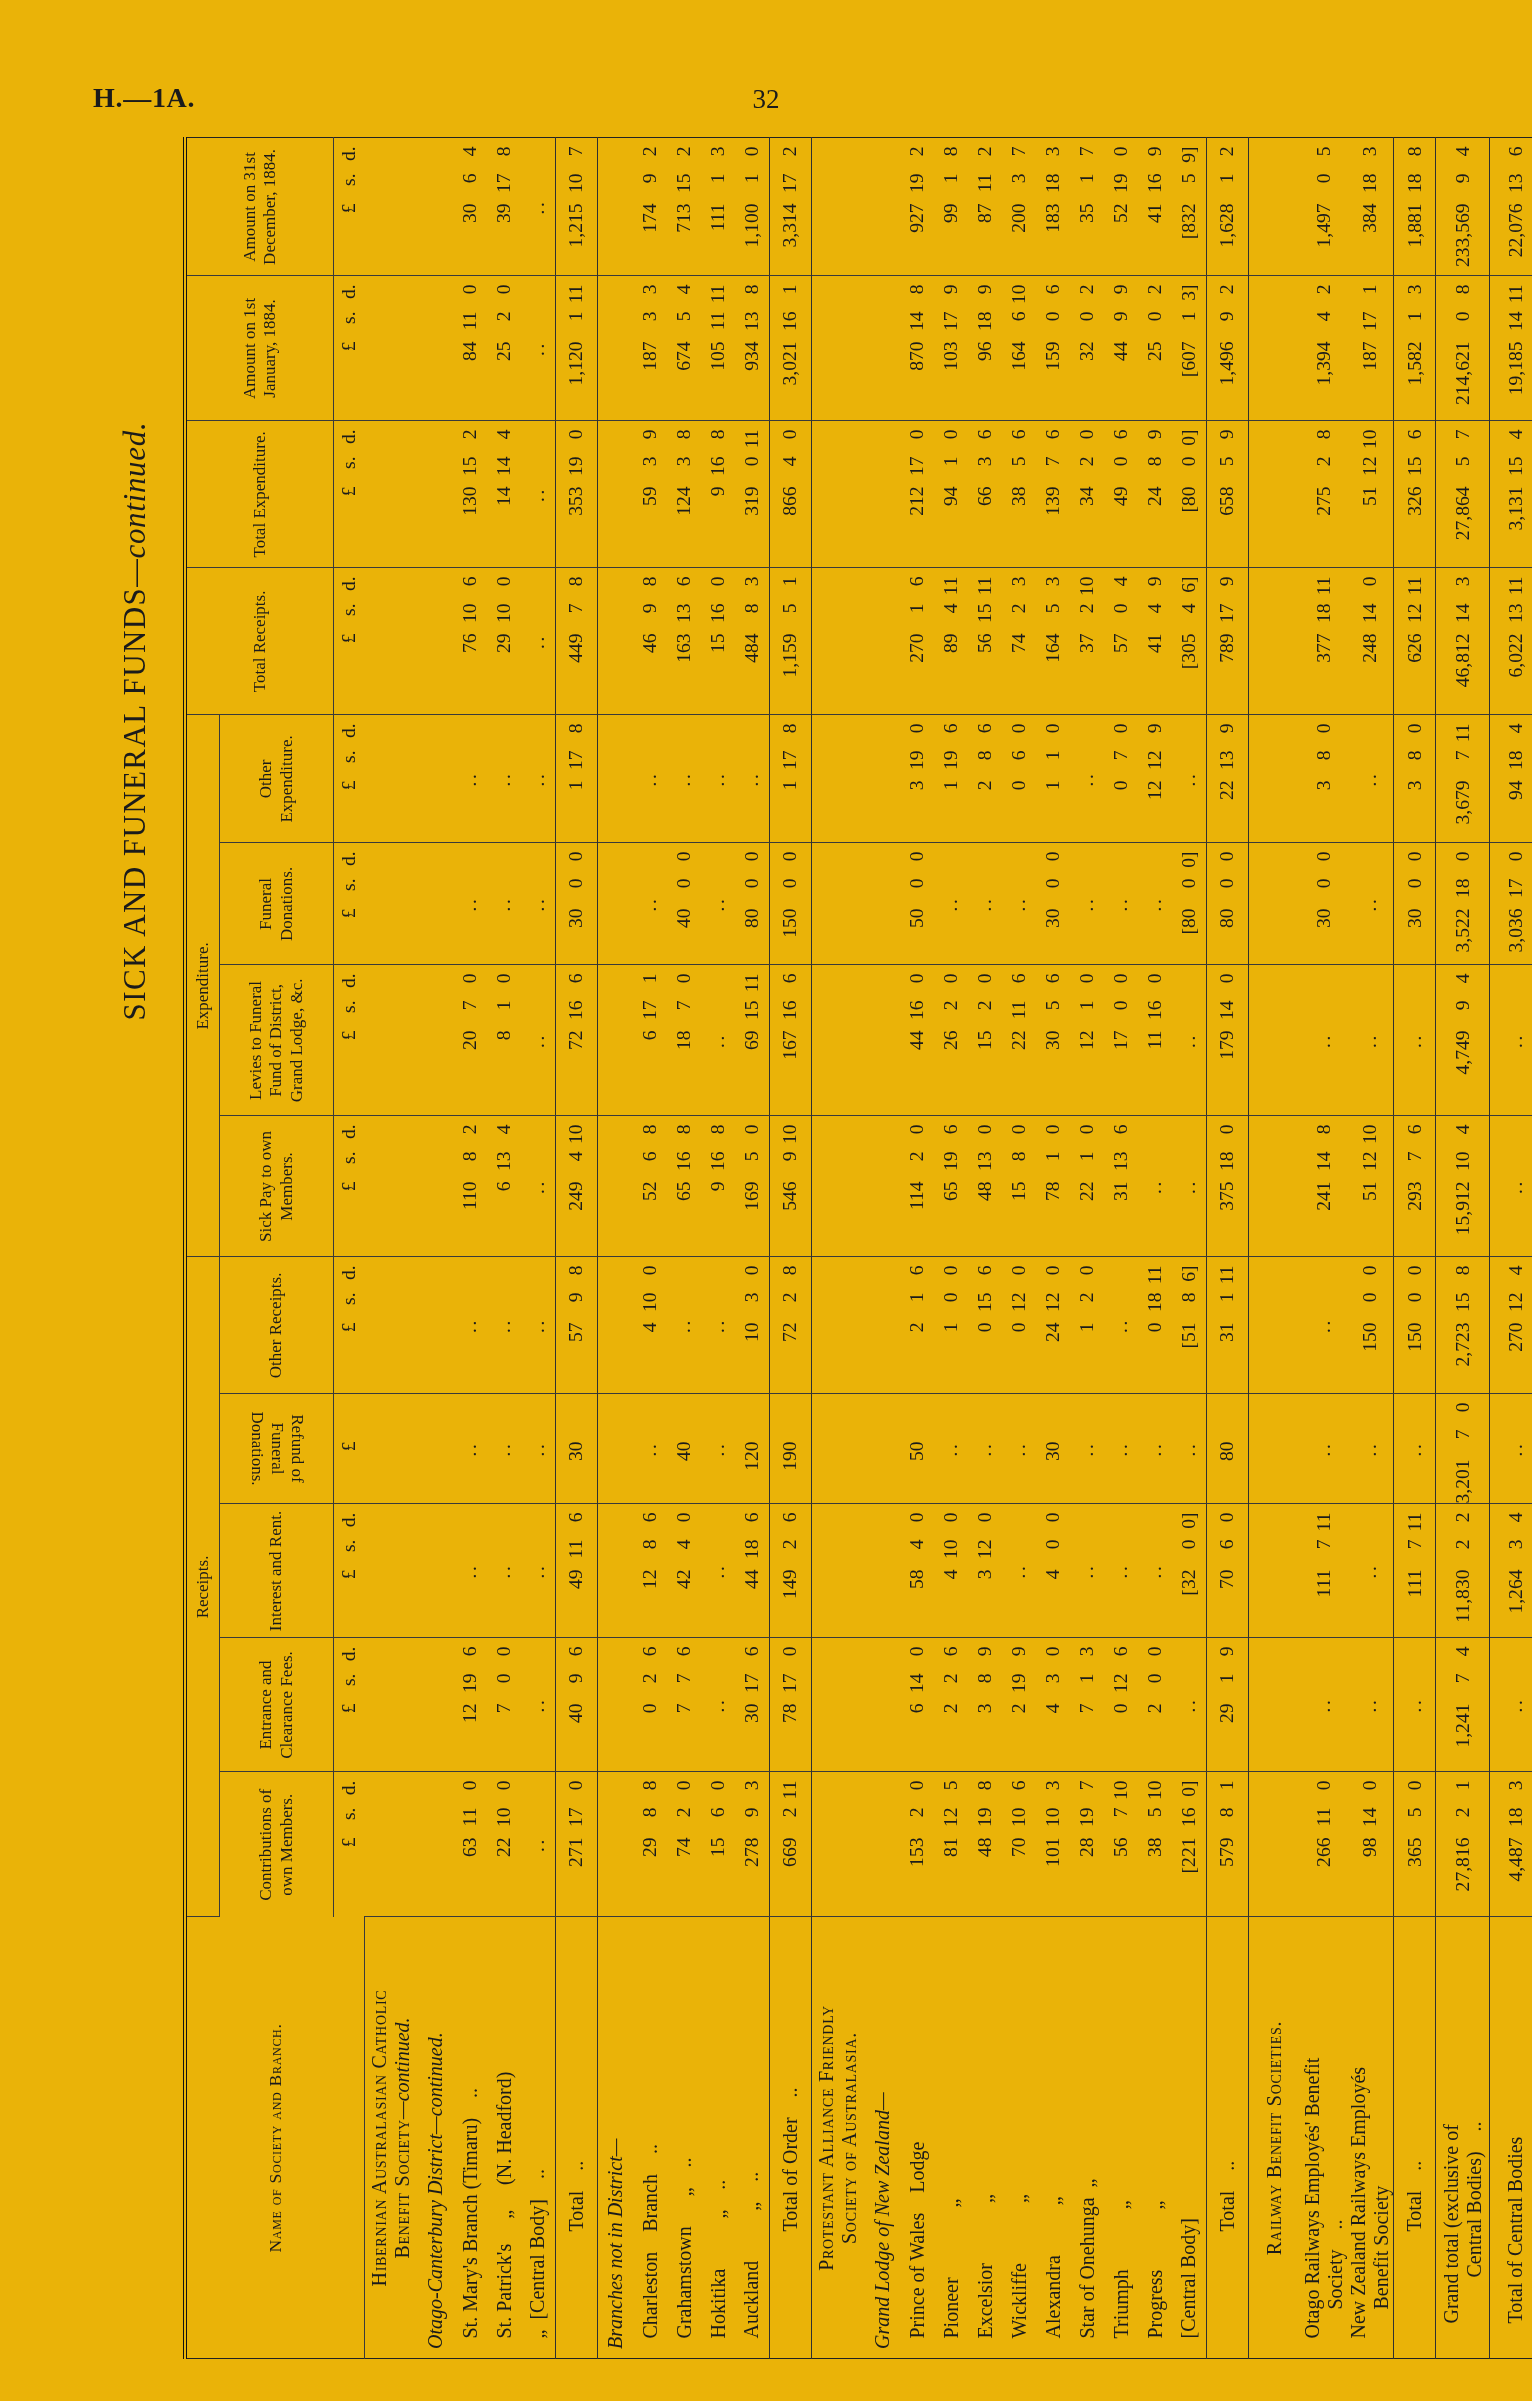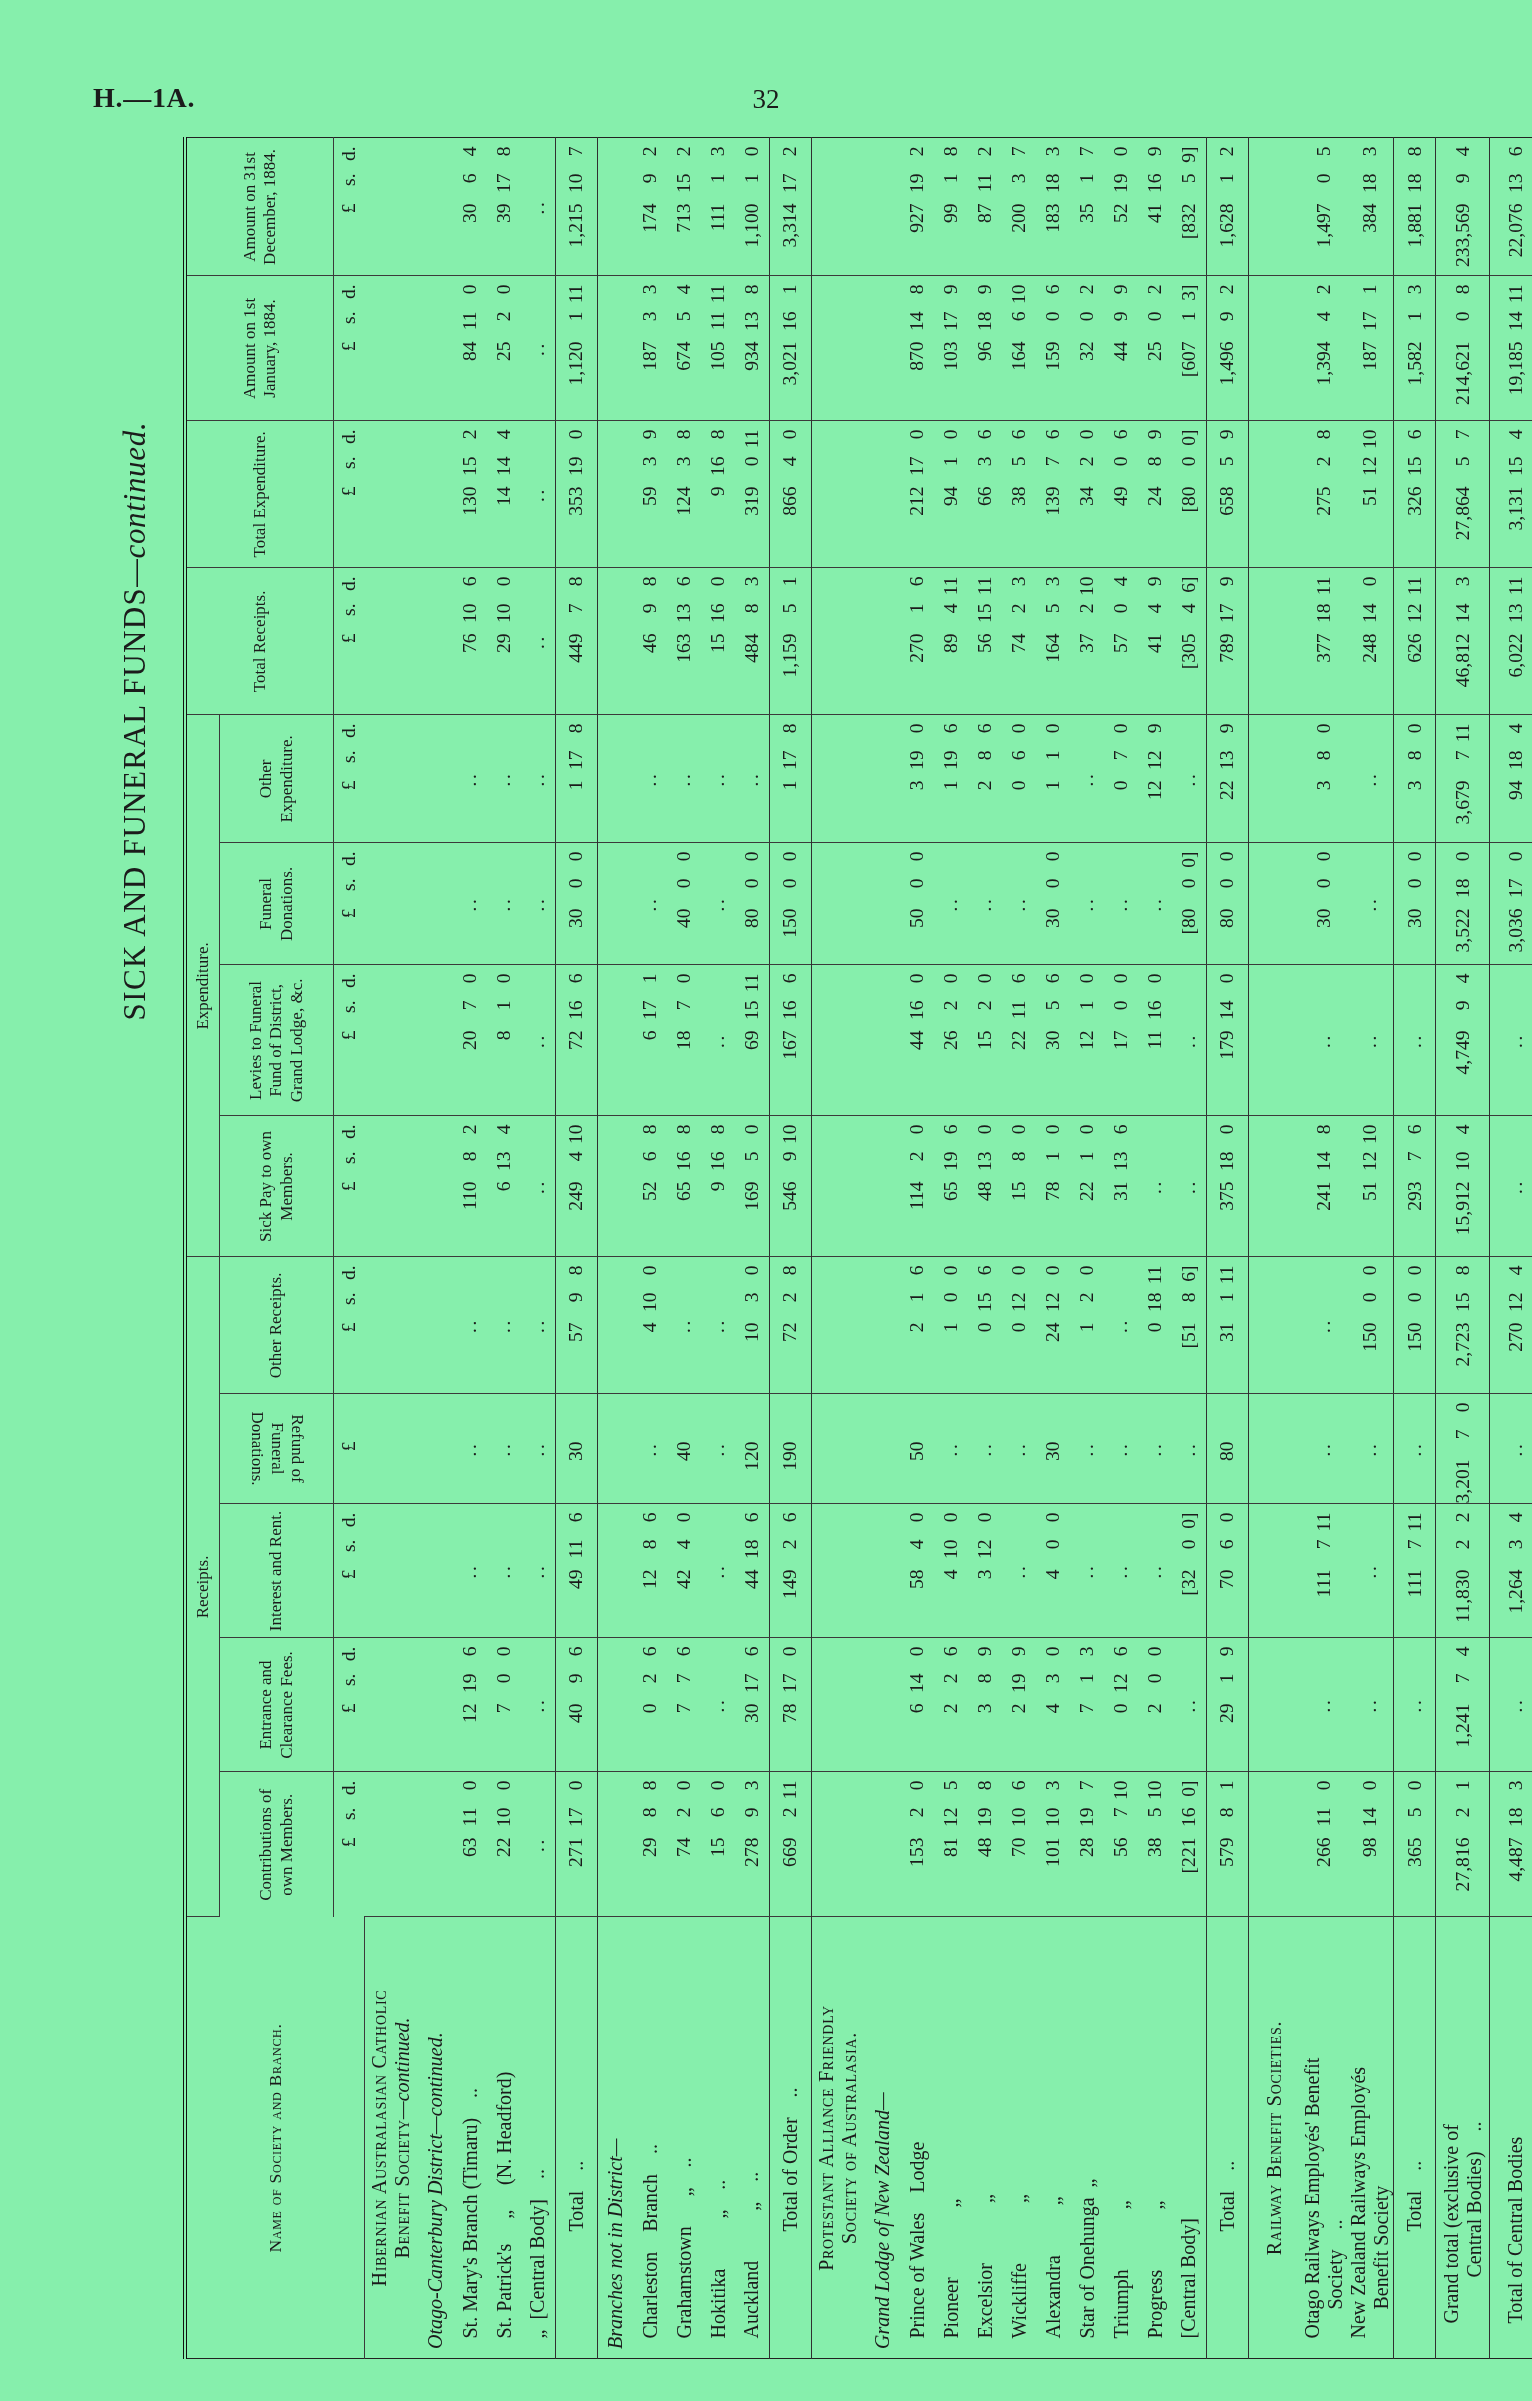--- a/index.html
+++ b/index.html
@@ -1,16 +1,16 @@
 <!DOCTYPE html>
 <html style="font-size:10.8px"><head>
 <meta charset="utf-8">
 <style>
   html,body{margin:0;padding:0;background:#e8e8e4;}
-  #page{position:relative;width:1532px;height:2401px;background:#86efac;overflow:hidden;
+  #page{position:relative;width:1532px;height:2401px;background:#eab308;overflow:hidden;
         font-family:"Liberation Serif","DejaVu Serif",serif;color:#1b1b1b;}
   
   #pagehead{position:absolute;left:0;top:0;width:1532px;height:149px;}
   .docref{position:absolute;left:93px;top:82px;font-size:28px;font-weight:bold;letter-spacing:0.7px;}
   .pageno{position:absolute;left:0;top:84px;width:1532px;text-align:center;font-size:27px;}
   
   #rot{position:absolute;left:55px;top:59px;width:2310px;height:1467px;
        transform-origin:0 0;transform:rotate(-90deg) translateX(-2310px);}
   #title{position:absolute;left:1283px;top:62px;width:730px;text-align:center;
          font-size:31px;letter-spacing:1.4px;white-space:nowrap;}

